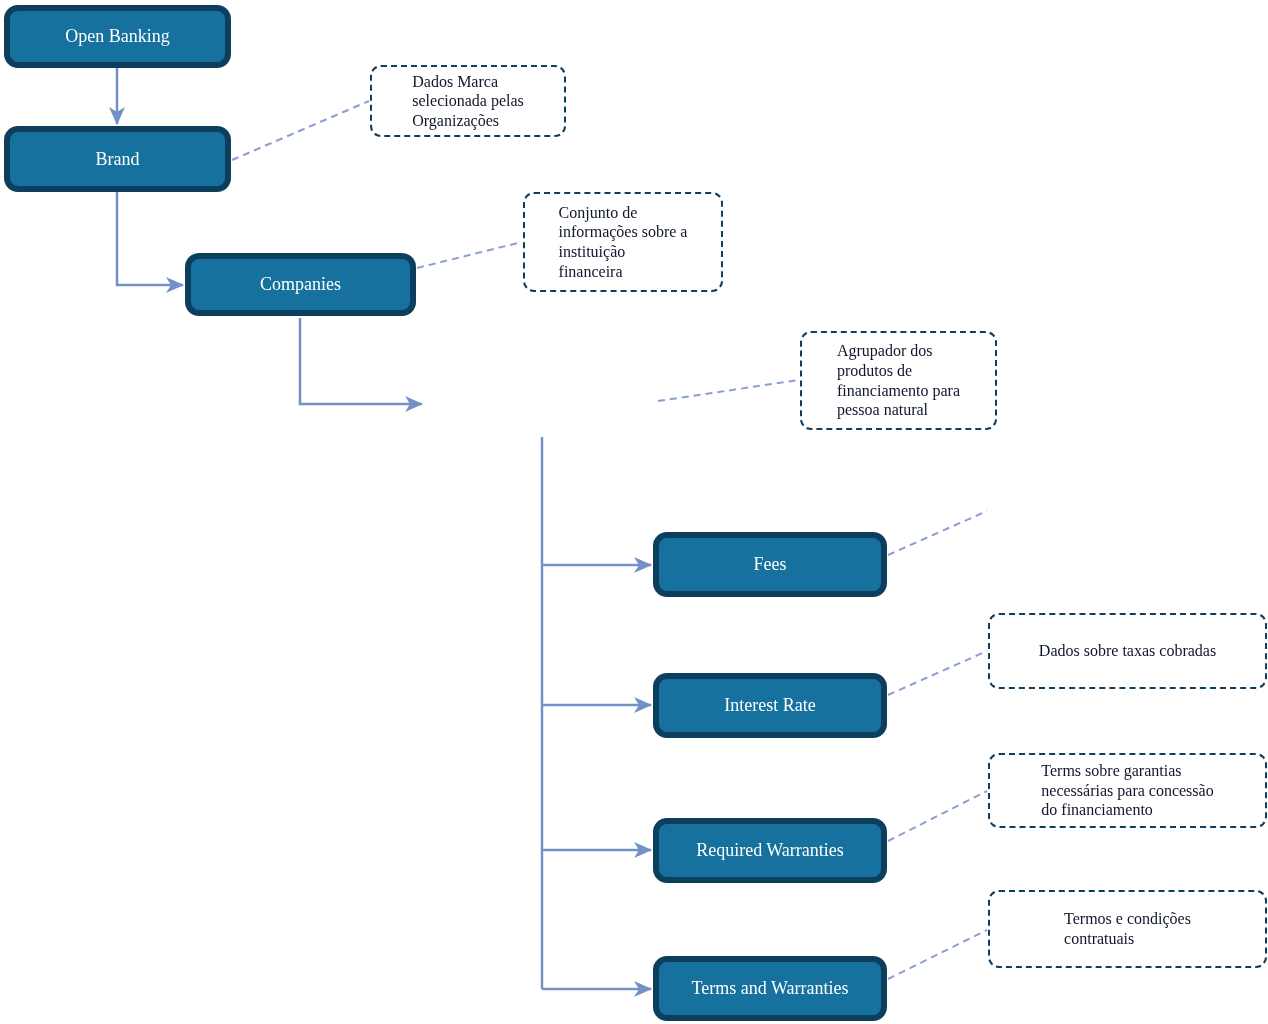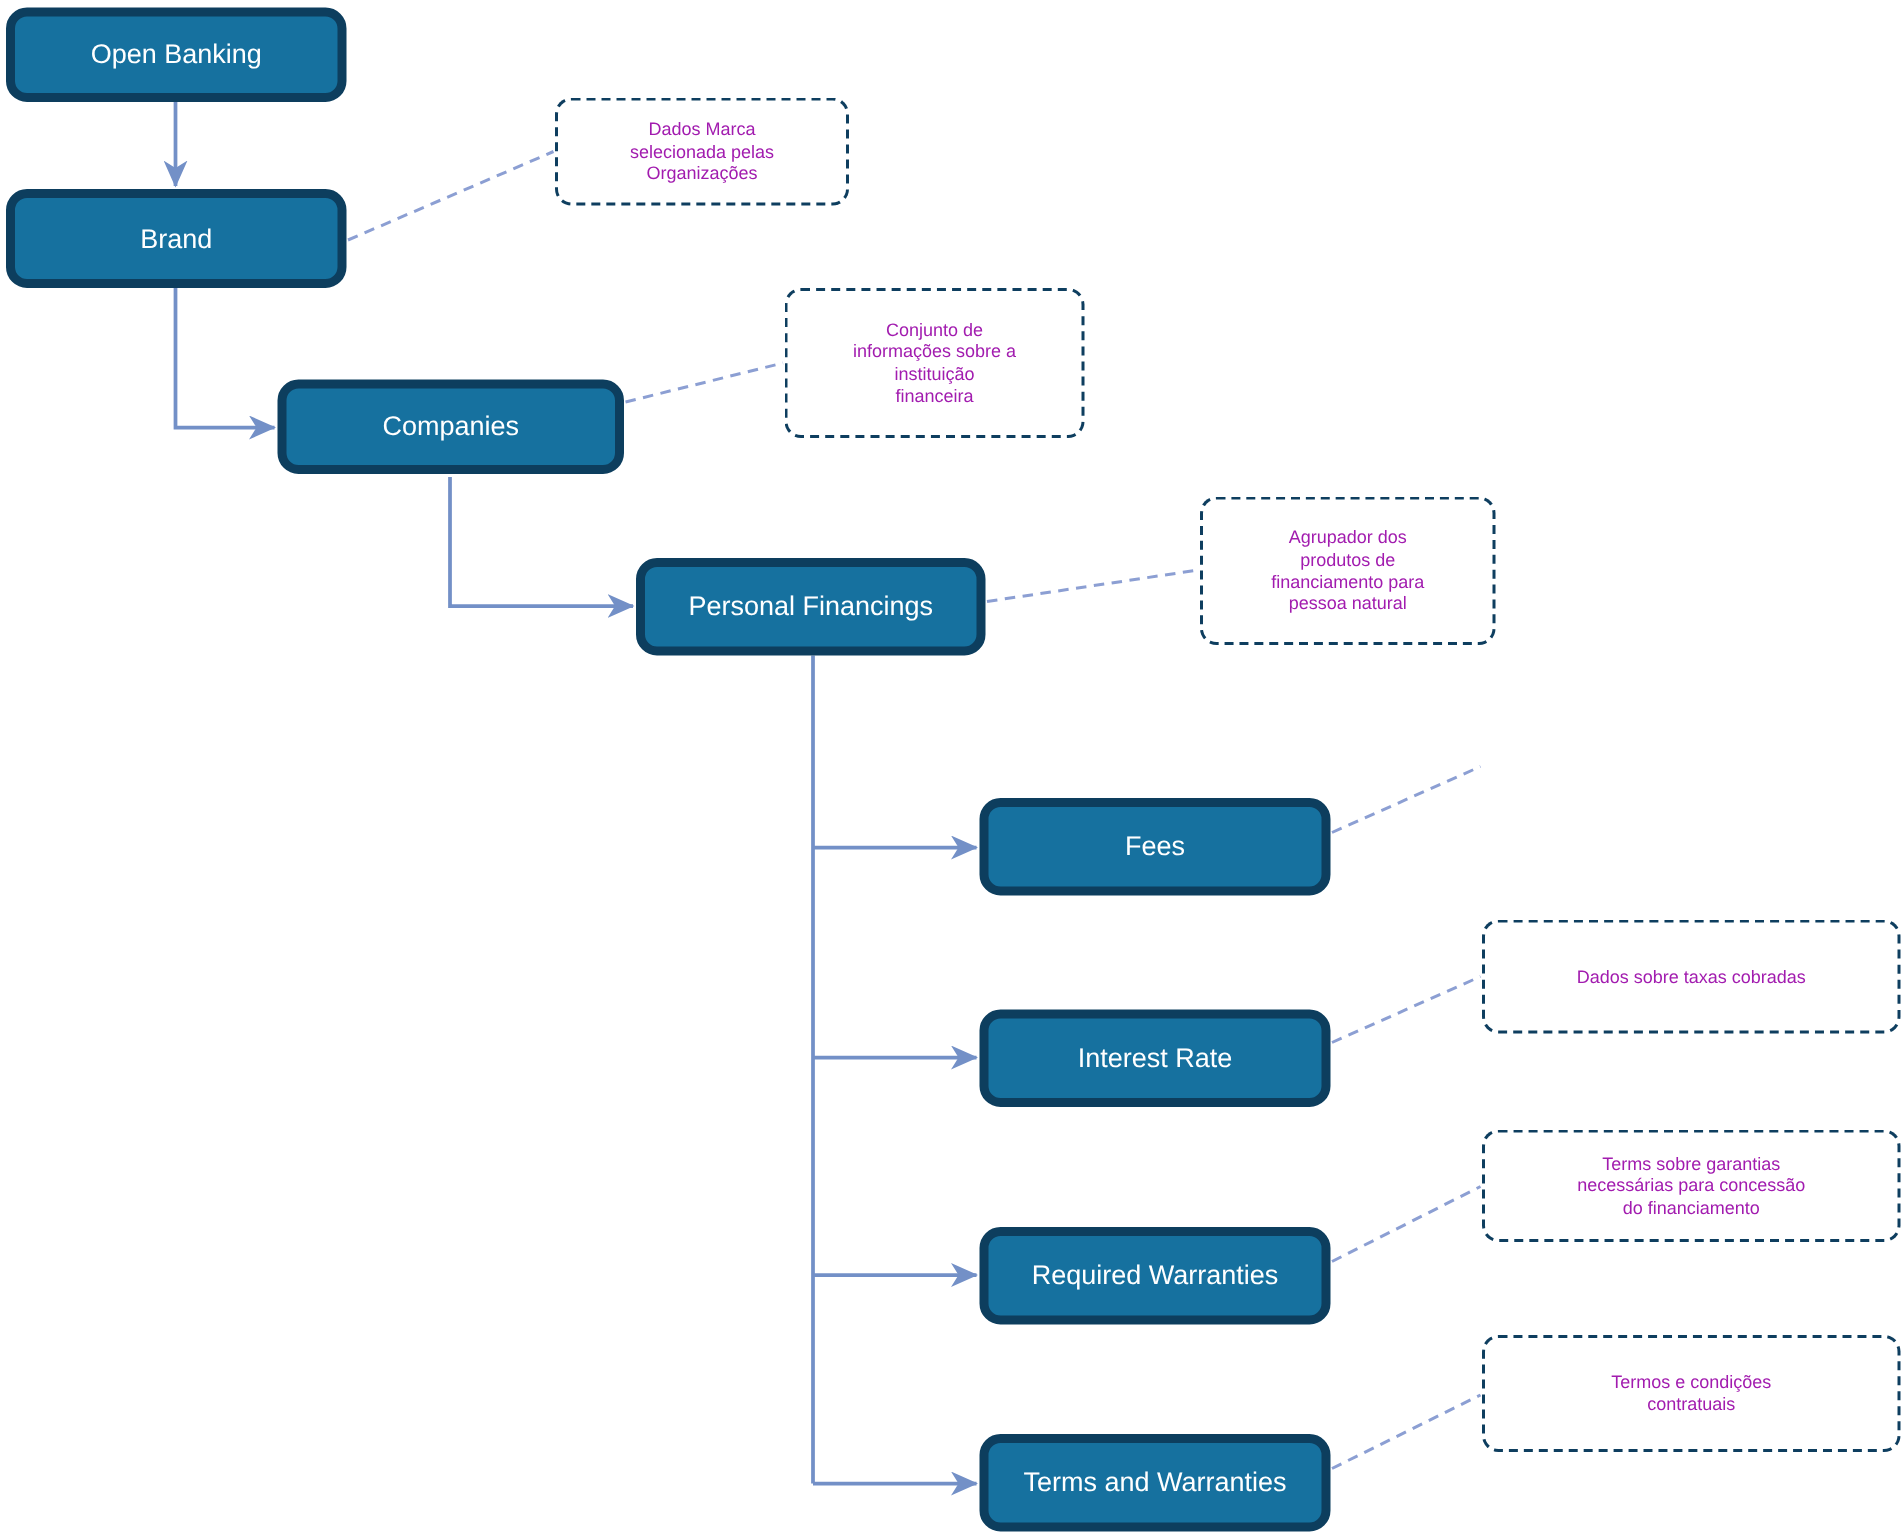--- a/index.html
+++ b/index.html
@@ -1,20 +1,20 @@
 <!DOCTYPE html>
 <html><head>
 <meta charset="utf-8">
 <style>
   html,body { margin:0; padding:0; background:#ffffff; }
   .canvas {
     position:relative;
     width:1268px; height:1024px;
     background:#ffffff;
-    font-family:Liberation Sans, sans-serif;
+    font-family:Liberation Serif, serif;
     overflow:hidden;
   }
   .connectors {
     position:absolute; left:0; top:0;
     width:1268px; height:1024px;
     pointer-events:none;
   }
   .node {
     position:absolute;
     box-sizing:border-box;
@@ -25,24 +25,23 @@
     display:flex; align-items:center; justify-content:center;
     font-size:18px;
     text-align:center;
   }
   .note {
     position:absolute;
     box-sizing:border-box;
     background:#ffffff;
     border:2px dashed #0E3E5F;
     border-radius:11px;
-    color:#a21caf;
+    color:#0f172a;
     display:flex; align-items:center; justify-content:center;
-    text-align:center;
-    font-size:12px;
+    font-size:16px;
     line-height:1.22;
     white-space:pre-line;
     padding:4px 8px;
   }
 </style>
 </head>
 <body>
 
 <div class="canvas">
 
@@ -80,23 +79,20 @@
   </div>
 
   <div class="node" style="left:4px;  top:126px; width:227px; height:66px;">
     <span>Brand</span>
   </div>
 
   <div class="node" style="left:185px; top:253px; width:231px; height:63px;">
     <span>Companies</span>
   </div>
 
-  <div class="node" style="left:424px; top:372px; width:233px; height:65px;">
-    <span>Personal Financings</span>
-  </div>
 
   <div class="node" style="left:653px; top:532px; width:234px; height:65px;">
     <span>Fees</span>
   </div>
 
   <div class="node" style="left:653px; top:673px; width:234px; height:65px;">
     <span>Interest Rate</span>
   </div>
 
   <div class="node" style="left:653px; top:818px; width:234px; height:65px;">

